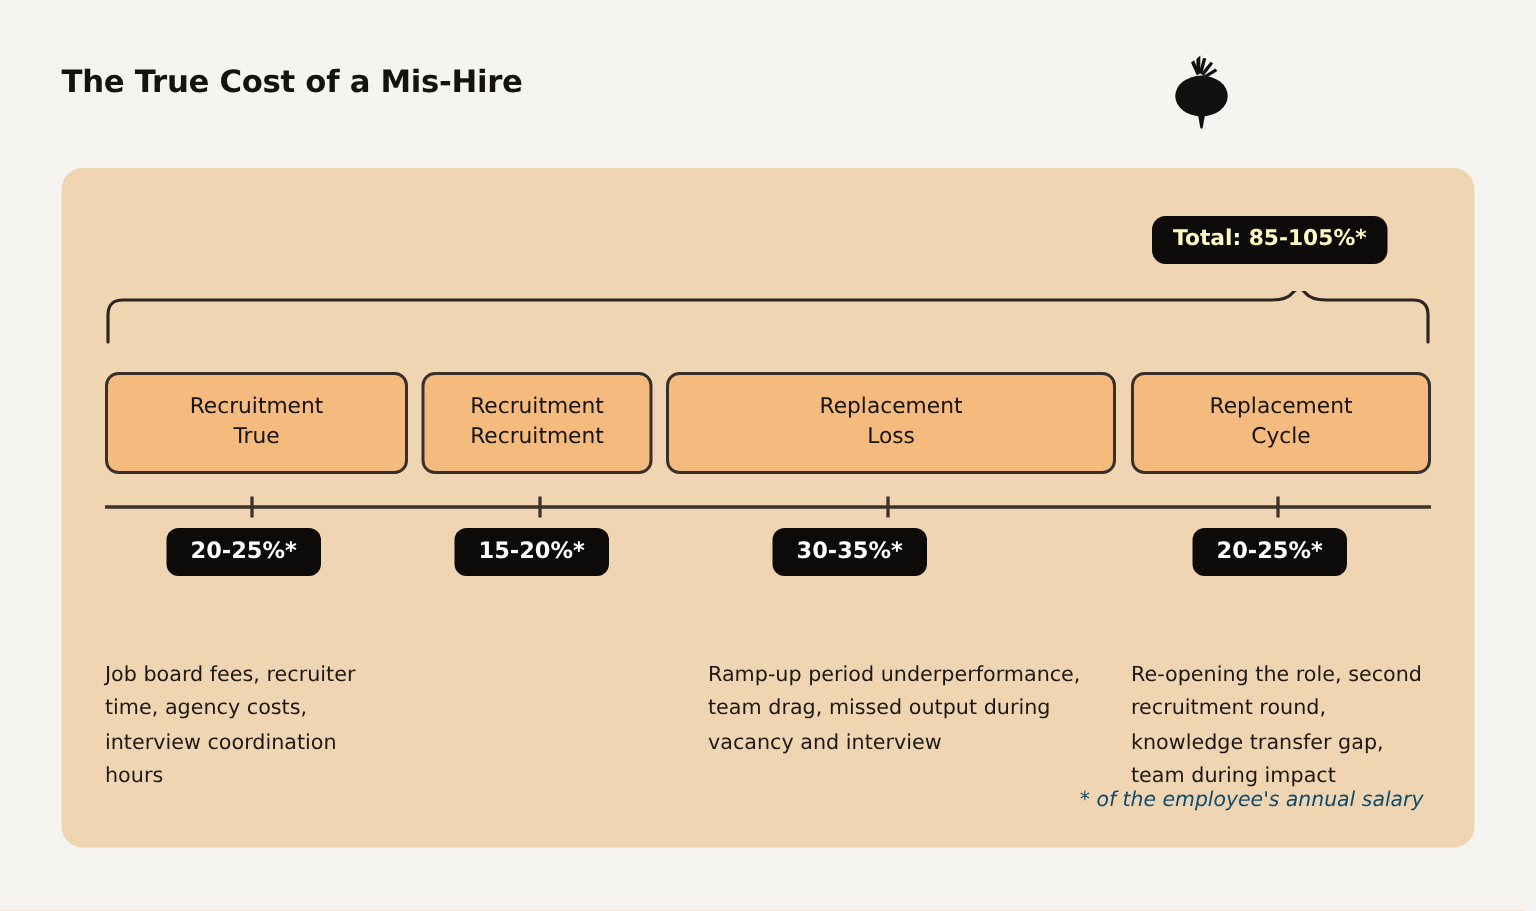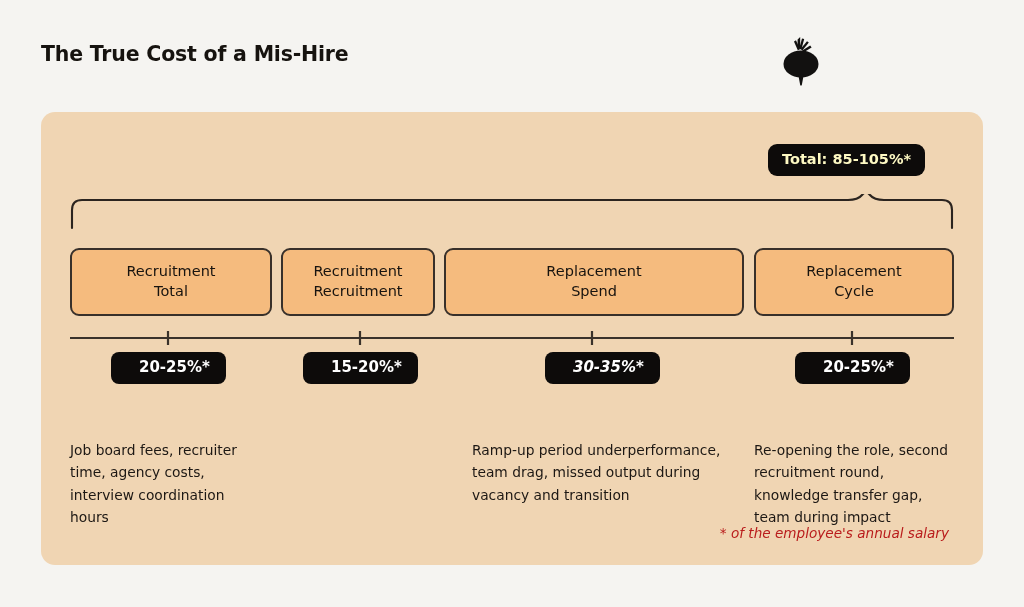--- a/index.html
+++ b/index.html
@@ -121,21 +121,21 @@
     top: 240px;
     width: 884px;
     height: 32px;
   }
   .pct-badge {
     position: absolute;
     top: 0;
     background: #0d0b0a;
     color: #ffffff;
     border-radius: 8px;
-    padding: 8px 16px 9px 28px;
+    padding: 8px 16px 9px 16px;
     font-size: 15px;
     font-weight: bold;
     white-space: nowrap;
     line-height: 1;
     box-sizing: border-box;
     height: 32px;
     display: flex;
     align-items: center;
     justify-content: center;
   }
@@ -157,21 +157,21 @@
     line-height: 1.62;
   }
 
   
   .footnote {
     position: absolute;
     right: 34px;
     bottom: 24px;
     font-size: 13.6px;
     font-style: italic;
-    color: #b91c1c;
+    color: #0c4a6e;
     white-space: nowrap;
   }
 </style>
 </head>
 <body>
 
 <div class="header">
   <div class="page-title">The True Cost of a Mis-Hire</div>
   <div class="brand-logo">
     <svg viewBox="0 0 52 52" width="52" height="52" aria-hidden="true">
@@ -195,54 +195,54 @@
 
   <div class="brace-wrap">
     <svg width="884" height="36" viewBox="0 0 884 36">
       <path d="M2 34 L2 16 Q2 6 12 6 L778 6 Q788 6 792 1 Q796 -4 800 1 Q804 6 814 6 L872 6 Q882 6 882 16 L882 34" fill="none" stroke="#2b241f" stroke-width="2.1" stroke-linecap="round" stroke-linejoin="round"></path>
     </svg>
   </div>
 
   <div class="cat-row">
     <div class="cat-box" style="left:0px; width:202px;">
       <span>Recruitment</span>
-      <span>Total</span>
+      <span>True</span>
     </div>
     <div class="cat-box" style="left:211px; width:154px;">
       <span>Recruitment</span>
       <span>Recruitment</span>
     </div>
     <div class="cat-box" style="left:374px; width:300px;">
       <span>Replacement</span>
-      <span>Spend</span>
+      <span>Loss</span>
     </div>
     <div class="cat-box" style="left:684px; width:200px;">
       <span>Replacement</span>
       <span>Cycle</span>
     </div>
   </div>
 
   <div class="axis-wrap">
     <svg width="884" height="20" viewBox="0 0 884 20">
       <line x1="0" y1="10" x2="884" y2="10" stroke="#3a322b" stroke-width="2.2"></line>
       <line x1="98" y1="3" x2="98" y2="17" stroke="#3a322b" stroke-width="2.2"></line>
       <line x1="290" y1="3" x2="290" y2="17" stroke="#3a322b" stroke-width="2.2"></line>
       <line x1="522" y1="3" x2="522" y2="17" stroke="#3a322b" stroke-width="2.2"></line>
       <line x1="782" y1="3" x2="782" y2="17" stroke="#3a322b" stroke-width="2.2"></line>
     </svg>
   </div>
 
   <div class="pct-row">
     <div class="pct-badge" style="left:41px;">20-25%*</div>
     <div class="pct-badge" style="left:233px;">15-20%*</div>
-    <div class="pct-badge" style="left:475px;font-style:italic;">30-35%*</div>
+    <div class="pct-badge" style="left:445px;">30-35%*</div>
     <div class="pct-badge" style="left:725px;">20-25%*</div>
   </div>
 
   <div class="desc-row">
     <div class="desc" style="left:0px; width:188px;">Job board fees, recruiter time, agency costs, interview coordination hours</div>
-    <div class="desc" style="left:402px; width:262px;">Ramp-up period underperformance, team drag, missed output during vacancy and transition</div>
+    <div class="desc" style="left:402px; width:262px;">Ramp-up period underperformance, team drag, missed output during vacancy and interview</div>
     <div class="desc" style="left:684px; width:200px;">Re-opening the role, second recruitment round, knowledge transfer gap, team during impact</div>
   </div>
 
   <div class="footnote">* of the employee's annual salary</div>
 
 </div>
 
 </body></html>

